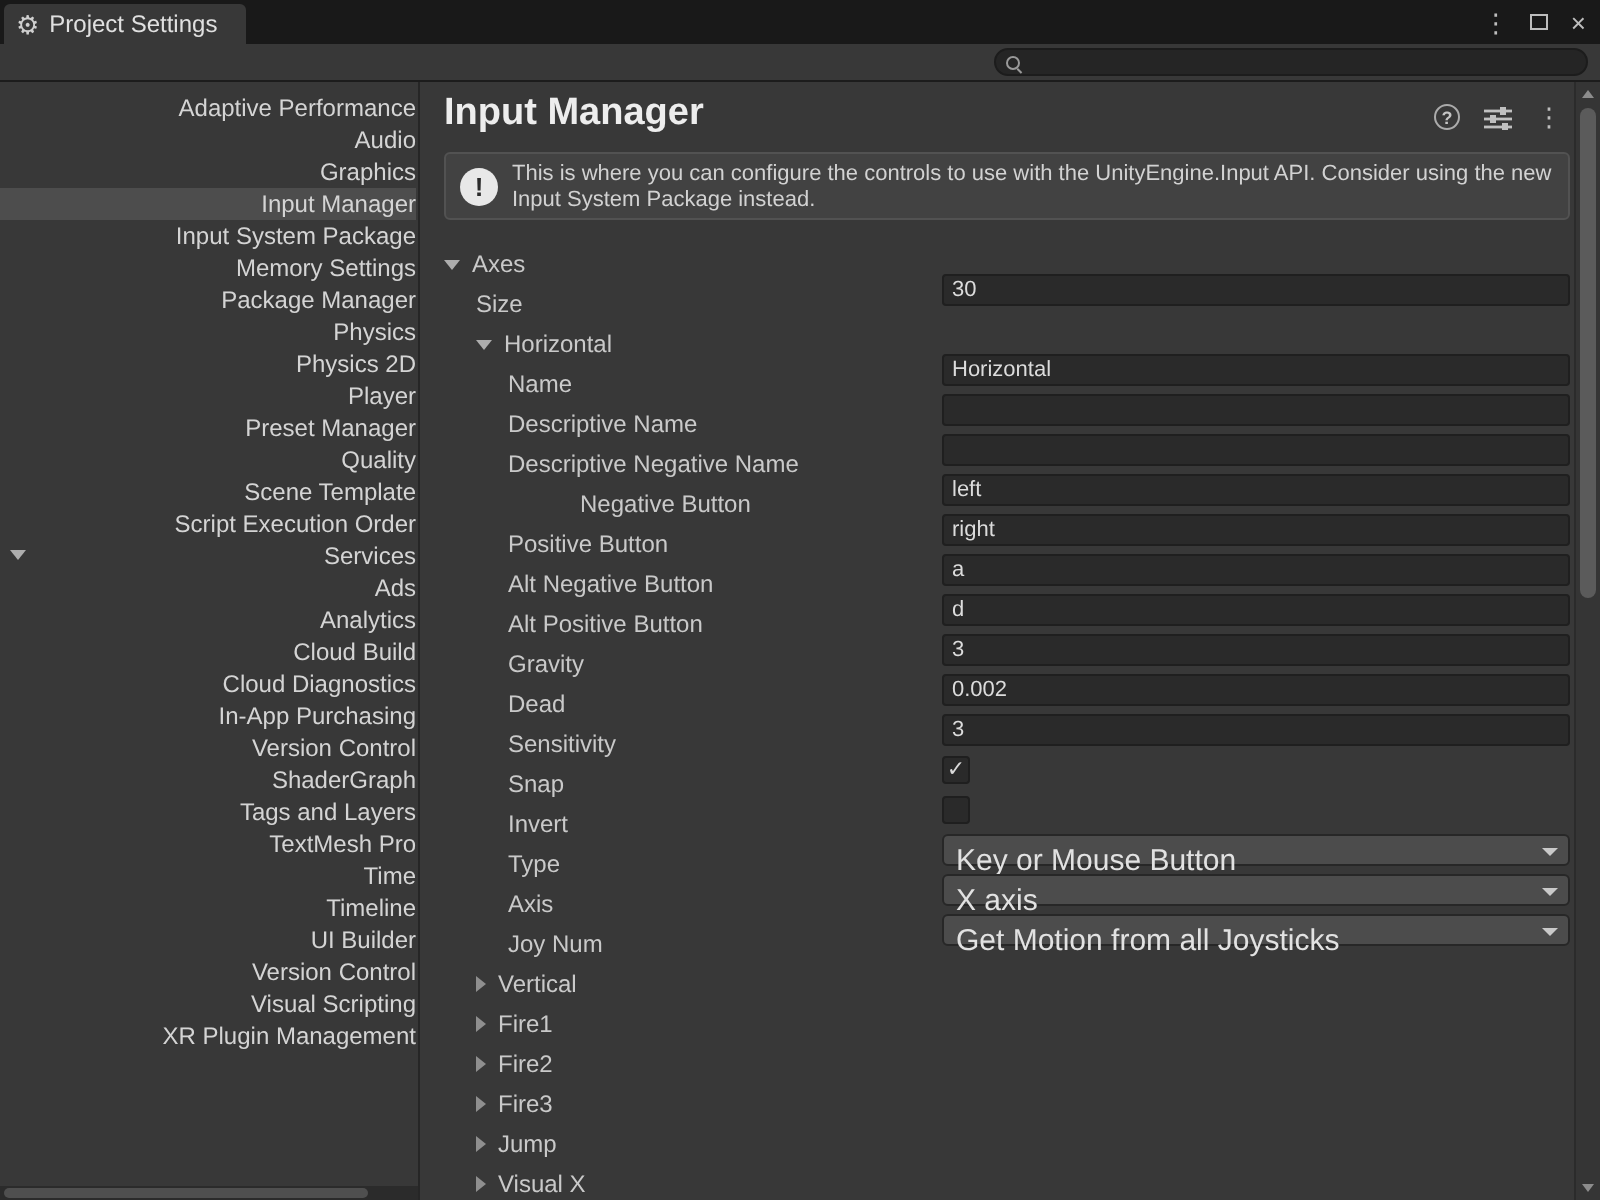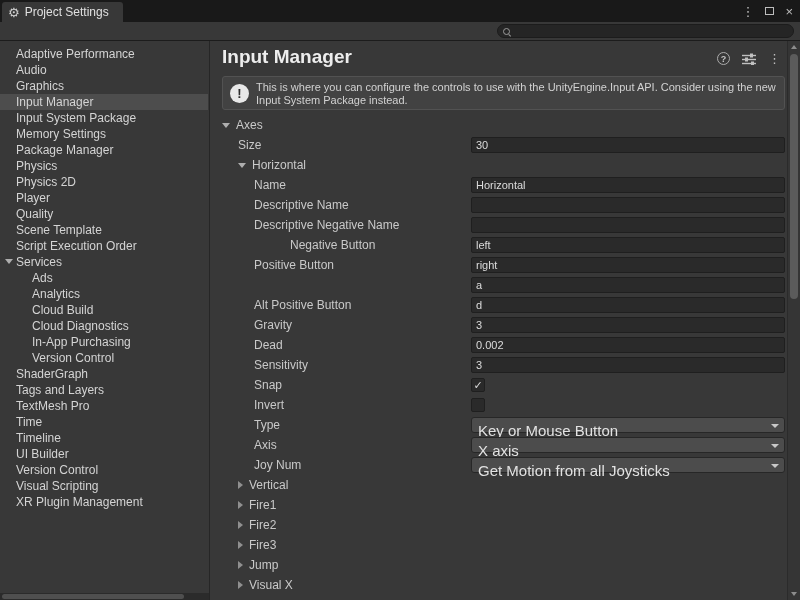--- a/index.html
+++ b/index.html
@@ -26,21 +26,21 @@
   .mag::before { content:""; position:absolute; left:0; top:0; width:5px; height:5px;
     border:1px solid #9A9A9A; border-radius:50%; }
   .mag::after { content:""; position:absolute; left:6px; top:6px; width:3px; height:1px;
     background:#9A9A9A; transform:rotate(45deg); transform-origin:0 0; }
   .search input { position:absolute; left:16px; top:0; width:272px; height:11px; background:transparent;
     border:none; outline:none; color:#DDD; font-size:10px; font-family:inherit; }
 
   
   .sidebar { position:absolute; left:0; top:41px; width:210px; bottom:0; background:#383838;
     border-right:1px solid #262626; }
-  .sb-list { position:absolute; top:5px; left:0; right:1px; }
+  .sb-list { position:absolute; top:5px; left:0; right:1px;text-align:right; }
   .sb-item { position:relative; height:16px; line-height:16px; font-size:12px; color:#D4D4D4;
     padding-left:16px; white-space:nowrap; overflow:hidden; }
   .sb-item.sel { background:#4D4D4D; }
   .sb-item.child { padding-left:32px; }
   .sb-tri { position:absolute; left:5px; top:5px; }
   .hscroll { position:absolute; left:0; bottom:0; width:209px; height:7px; background:#2B2B2B; }
   .hthumb { position:absolute; left:2px; top:1px; height:5px; width:182px; background:#4F4F4F; border-radius:3px; }
 
   
   .tri { display:inline-block; width:0; height:0; margin-right:6px; flex:0 0 auto; }
@@ -56,21 +56,21 @@
 
   .infobox { position:absolute; left:11px; top:35px; width:563px; height:34px; background:#424242;
     border:1px solid #525252; border-radius:3px; }
   .info-icon { position:absolute; left:7px; top:7px; width:19px; height:19px; border-radius:50%;
     background:#E8E8E8; color:#2B2B2B; font-weight:bold; font-size:13px; display:flex;
     align-items:center; justify-content:center; }
   .info-text { position:absolute; left:33px; top:4px; width:522px; font-size:11px; line-height:13px; color:#D2D2D2; }
 
   .rows { position:absolute; left:0; top:74px; right:0; }
   .prop-row { position:relative; height:20px; }
-  .row-label { position:absolute; top:0; height:20px; display:flex; align-items:center; font-size:12px;
+  .row-label { position:absolute; top:7px; height:20px; display:flex; align-items:center; font-size:12px;
     color:#C9C9C9; white-space:nowrap; }
   .row-control { position:absolute; left:260px; top:2px; width:314px; height:16px; }
   .field { background:#2A2A2A; border:1px solid #1F1F1F; border-radius:2px; }
   .field span { display:block; padding:1px 0 0 4px; font-size:11px; color:#DCDCDC; line-height:13px; }
   .dropdown { background:#4C4C4C; border:1px solid #272727; border-radius:3px; position:absolute; }
   .dd-label { display:block; padding:6px 0 0 6px; font-size:15px; color:#E2E2E2; line-height:13px; }
   .dd-arrow { position:absolute; right:5px; top:6px; width:0; height:0; border-left:4px solid transparent;
     border-right:4px solid transparent; border-top:4px solid #C9C9C9; }
   .checkbox { position:absolute; top:3px; width:14px; height:14px; background:#2A2A2A;
     border:1px solid #1F1F1F; border-radius:2px; }
@@ -114,20 +114,21 @@
         <div class="sb-item"><span>Adaptive Performance</span></div>
         <div class="sb-item"><span>Audio</span></div>
         <div class="sb-item"><span>Graphics</span></div>
         <div class="sb-item sel"><span>Input Manager</span></div>
         <div class="sb-item"><span>Input System Package</span></div>
         <div class="sb-item"><span>Memory Settings</span></div>
         <div class="sb-item"><span>Package Manager</span></div>
         <div class="sb-item"><span>Physics</span></div>
         <div class="sb-item"><span>Physics 2D</span></div>
         <div class="sb-item"><span>Player</span></div>
+        <div class="sb-item"><span>Preset Manager</span></div>
         <div class="sb-item"><span>Quality</span></div>
         <div class="sb-item"><span>Scene Template</span></div>
         <div class="sb-item"><span>Script Execution Order</span></div>
         <div class="sb-item"><span class="tri down sb-tri"></span><span>Services</span></div>
         <div class="sb-item child"><span>Ads</span></div>
         <div class="sb-item child"><span>Analytics</span></div>
         <div class="sb-item child"><span>Cloud Build</span></div>
         <div class="sb-item child"><span>Cloud Diagnostics</span></div>
         <div class="sb-item child"><span>In-App Purchasing</span></div>
         <div class="sb-item child"><span>Version Control</span></div>
@@ -223,20 +224,23 @@
         </div>
         <div class="prop-row">
           <div class="row-label" style="left: 43px;">
             <span>Positive Button</span>
           </div>
           <div class="row-control field">
             <span>right</span>
           </div>
         </div>
         <div class="prop-row">
+          <div class="row-label" style="left: 43px;">
+            <span>Alt Negative Button</span>
+          </div>
           <div class="row-control field">
             <span>a</span>
           </div>
         </div>
         <div class="prop-row">
           <div class="row-label" style="left: 43px; text-align: right;">
             <span>Alt Positive Button</span>
           </div>
           <div class="row-control field">
             <span>d</span>

